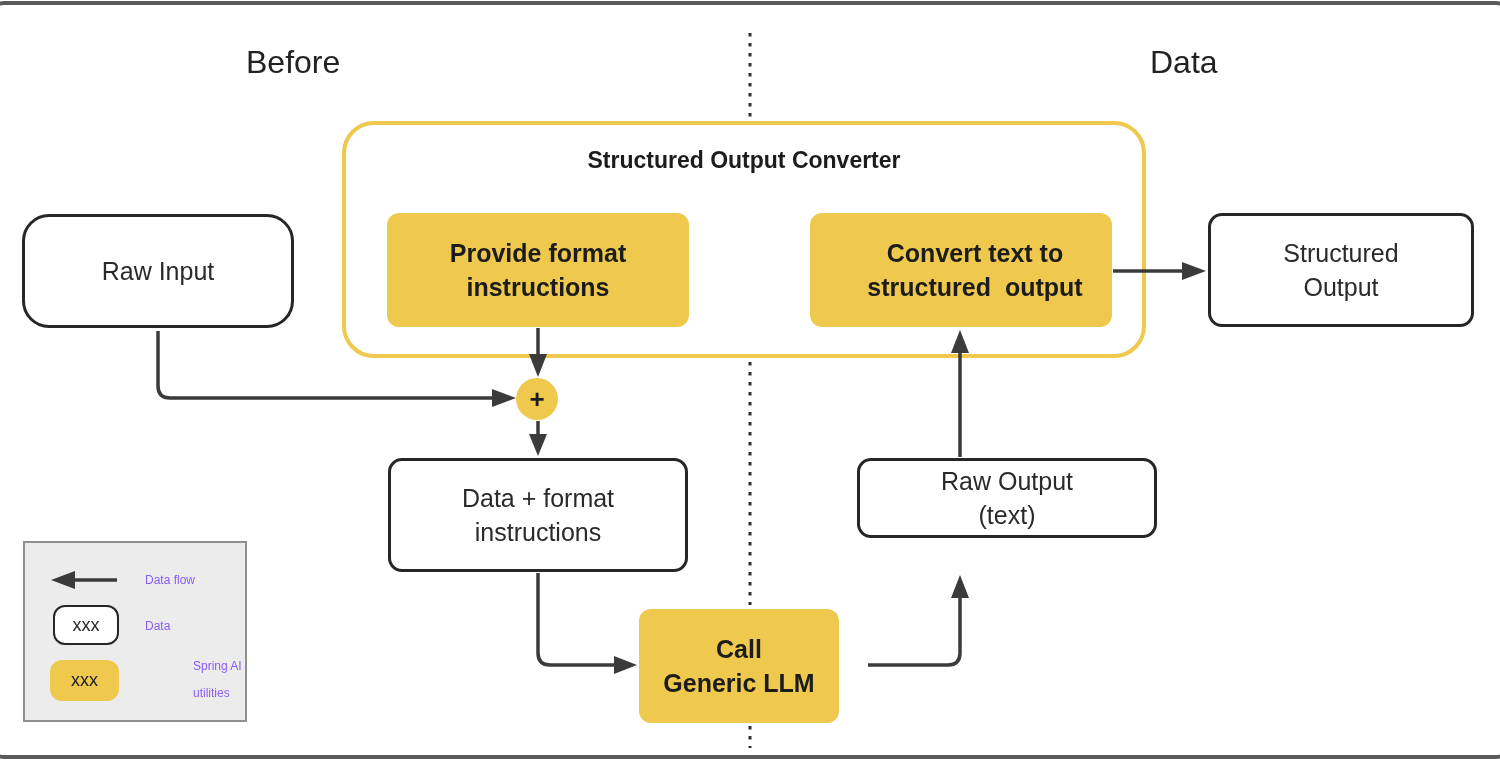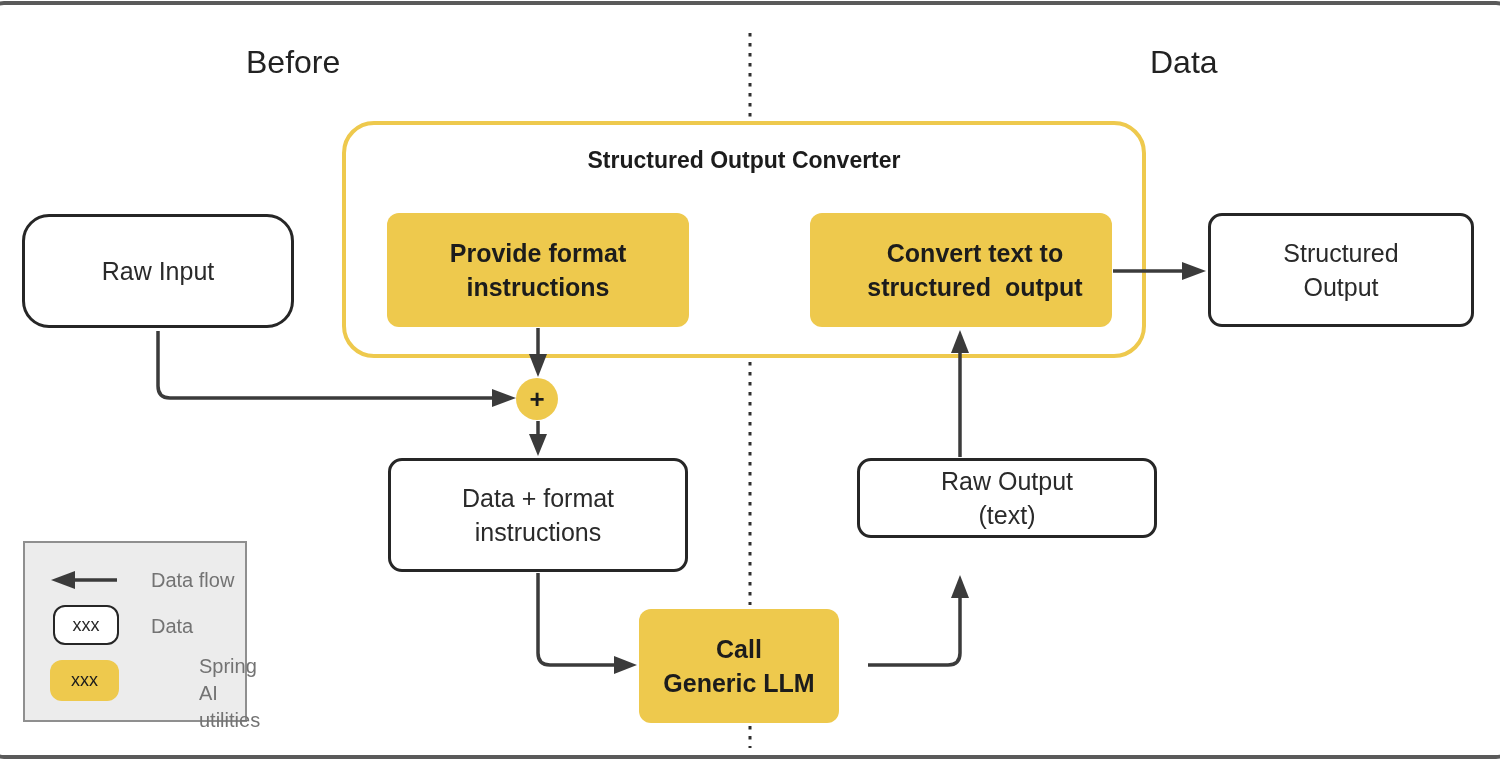--- a/index.html
+++ b/index.html
@@ -34,21 +34,21 @@
   .n-structured{left:1208px;top:213px;width:266px;height:114px;text-align:center;}
   .n-input-format{left:388px;top:458px;width:300px;height:114px;}
   .n-raw-output{left:857px;top:458px;width:300px;height:80px;}
   .n-call-llm{left:639px;top:609px;width:200px;height:114px;}
   .plus-circle{position:absolute;left:516px;top:378px;width:42px;height:42px;border-radius:50%;
                background:var(--accent-yellow);display:flex;align-items:center;justify-content:center;
                font-size:26px;font-weight:bold;color:#1c1c1c;line-height:1;}
   .wires{position:absolute;left:0;top:0;width:1500px;height:761px;pointer-events:none;}
   .legend{position:absolute;left:23px;top:541px;width:224px;height:181px;
           background:var(--legend-bg);border:2px solid var(--legend-border);}
-  .legend-label{position:absolute;left:126px;font-size:20px;color:#737373;white-space:pre-wrap;line-height:27px;}
+  .legend-label{position:absolute;left:120px;font-size:12px;color:#8b5cf6;white-space:pre-wrap;line-height:27px;}
   .lg-arrow{position:absolute;left:24px;top:26px;}
   .lg-data-box{position:absolute;left:28px;top:62px;width:66px;height:40px;border-radius:12px;
                background:#fff;border:2.5px solid var(--node-border);
                display:flex;align-items:center;justify-content:center;font-size:18px;color:#2a2a2a;}
   .lg-util-box{position:absolute;left:25px;top:117px;width:69px;height:41px;border-radius:12px;
                background:var(--accent-yellow);
                display:flex;align-items:center;justify-content:center;font-size:18px;color:#1c1c1c;}
   .lbl-1{top:24px;}
   .lbl-2{top:70px;}
   .lbl-3{top:110px;margin-left:48px;}

